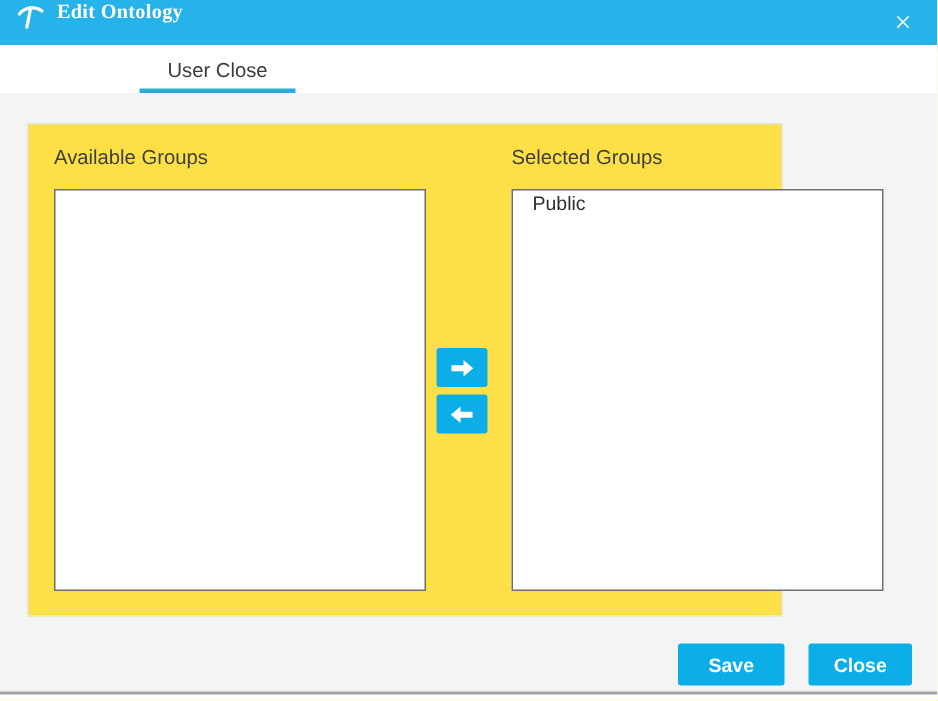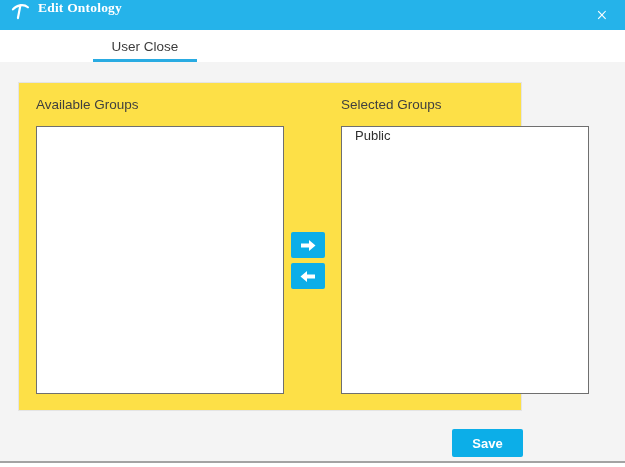--- a/index.html
+++ b/index.html
@@ -198,17 +198,18 @@
           </svg>
         </span>
       </button>
 
       <div class="listbox listbox-selected">
           <div class="list-item">Public</div>
         </div>
     </div>
 
     <button class="action-btn save-btn">Save</button>
+    <button class="action-btn close-btn-footer">Close</button>
   </div>
 
   <div class="bottom-line"></div>
 
 </div>
 
 </body></html>

